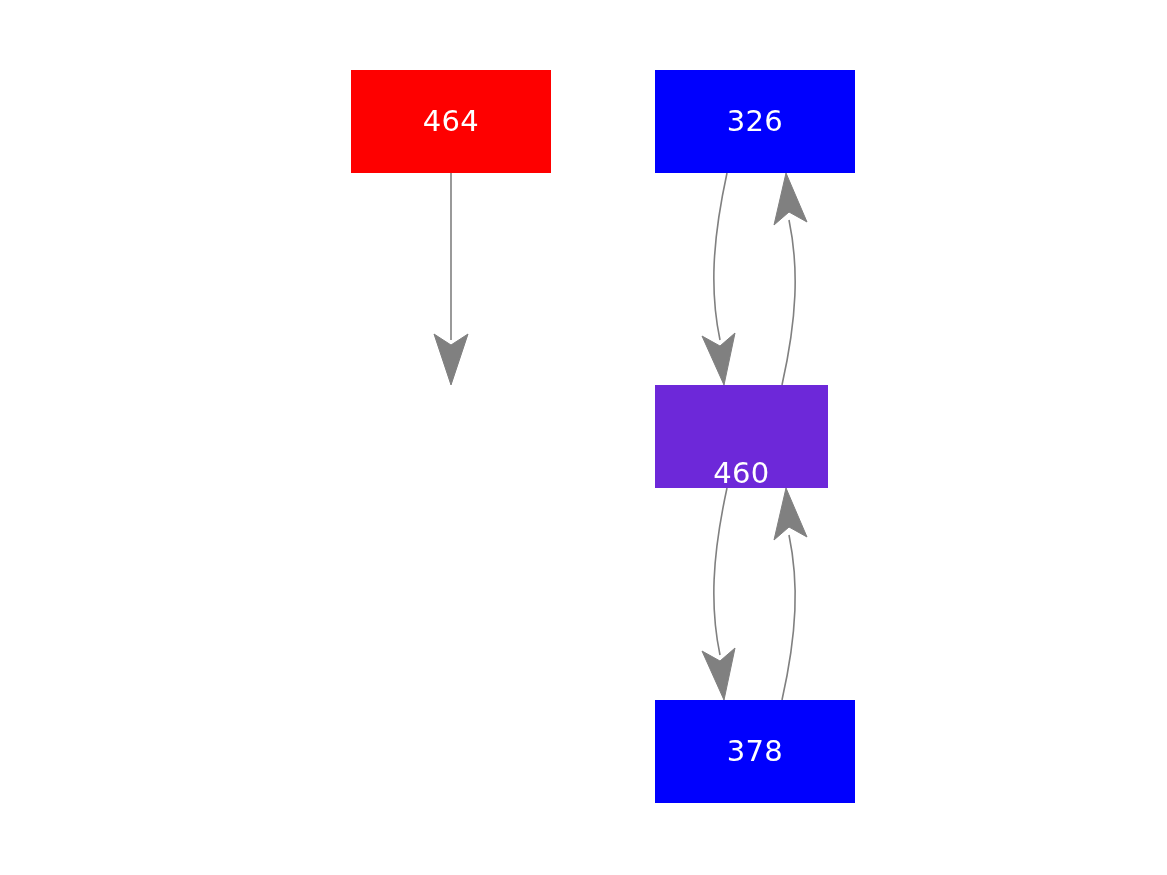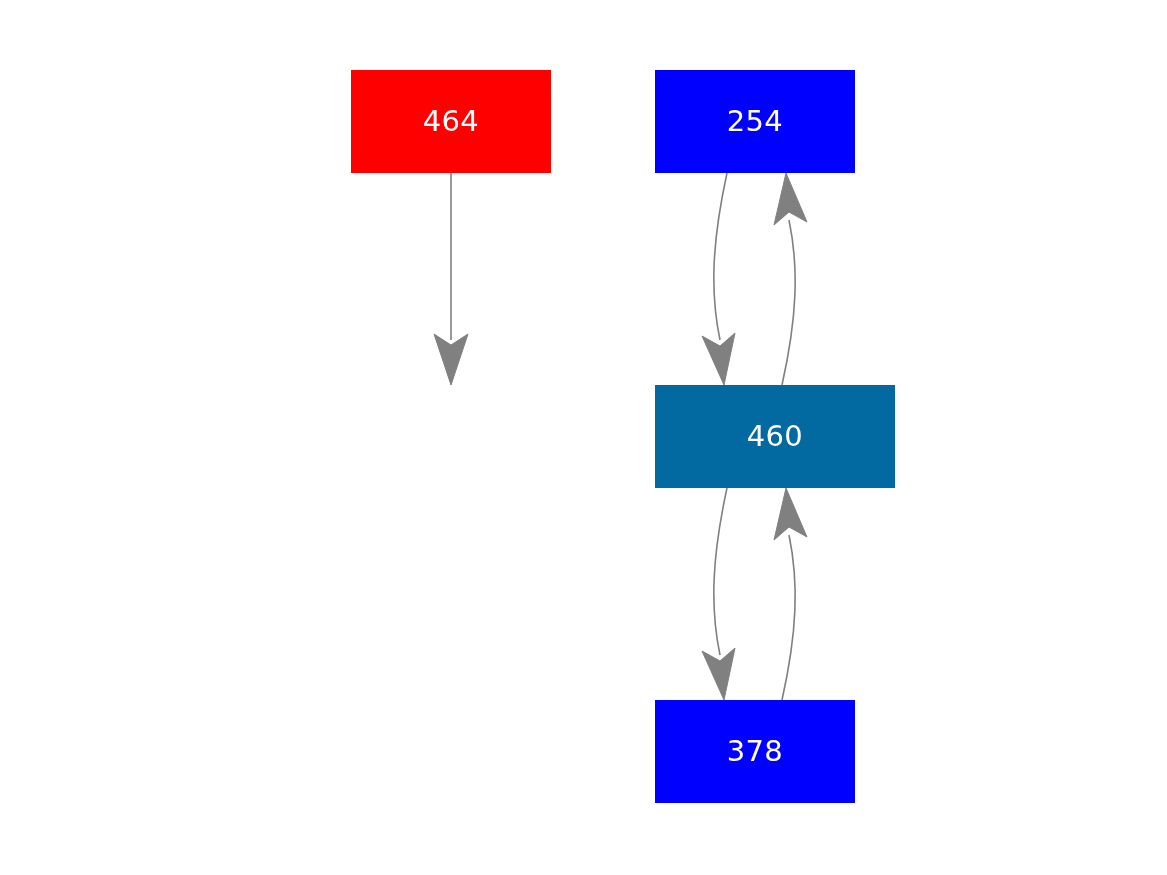--- a/index.html
+++ b/index.html
@@ -74,25 +74,25 @@
       <path d="M 762,700 C 777,633 779,583 769,535" fill="none" stroke="#808080" stroke-width="1.6"></path>
       <path d="M 766,488 L 787,537 L 769,527 L 754,540 Z" fill="#808080" stroke="#808080" stroke-width="1"></path>
     </g>
   </svg>
 
   <div class="graph-node" style="left: 331px; top: 70px; width: 200px; height: 103px; background: rgb(254, 0, 0);">
     <span class="node-label">464</span>
   </div>
 
   <div class="graph-node" style="left: 635px; top: 70px; width: 200px; height: 103px; background: rgb(0, 0, 254);">
-    <span class="node-label">254</span>
+    <span class="node-label">326</span>
   </div>
 
 
-  <div class="graph-node" style="left: 635px; top: 385px; width: 240px; height: 103px; background: #0369a1;">
+  <div class="graph-node" style="left: 635px; top: 385px; width: 173px; height: 103px; background: #6d28d9; align-items: flex-end;">
     <span class="node-label">460</span>
   </div>
 
   <div class="graph-node" style="left: 635px; top: 700px; width: 200px; height: 103px; background: rgb(0, 0, 254);">
     <span class="node-label">378</span>
   </div>
 
 </div>
 
 </body></html>

